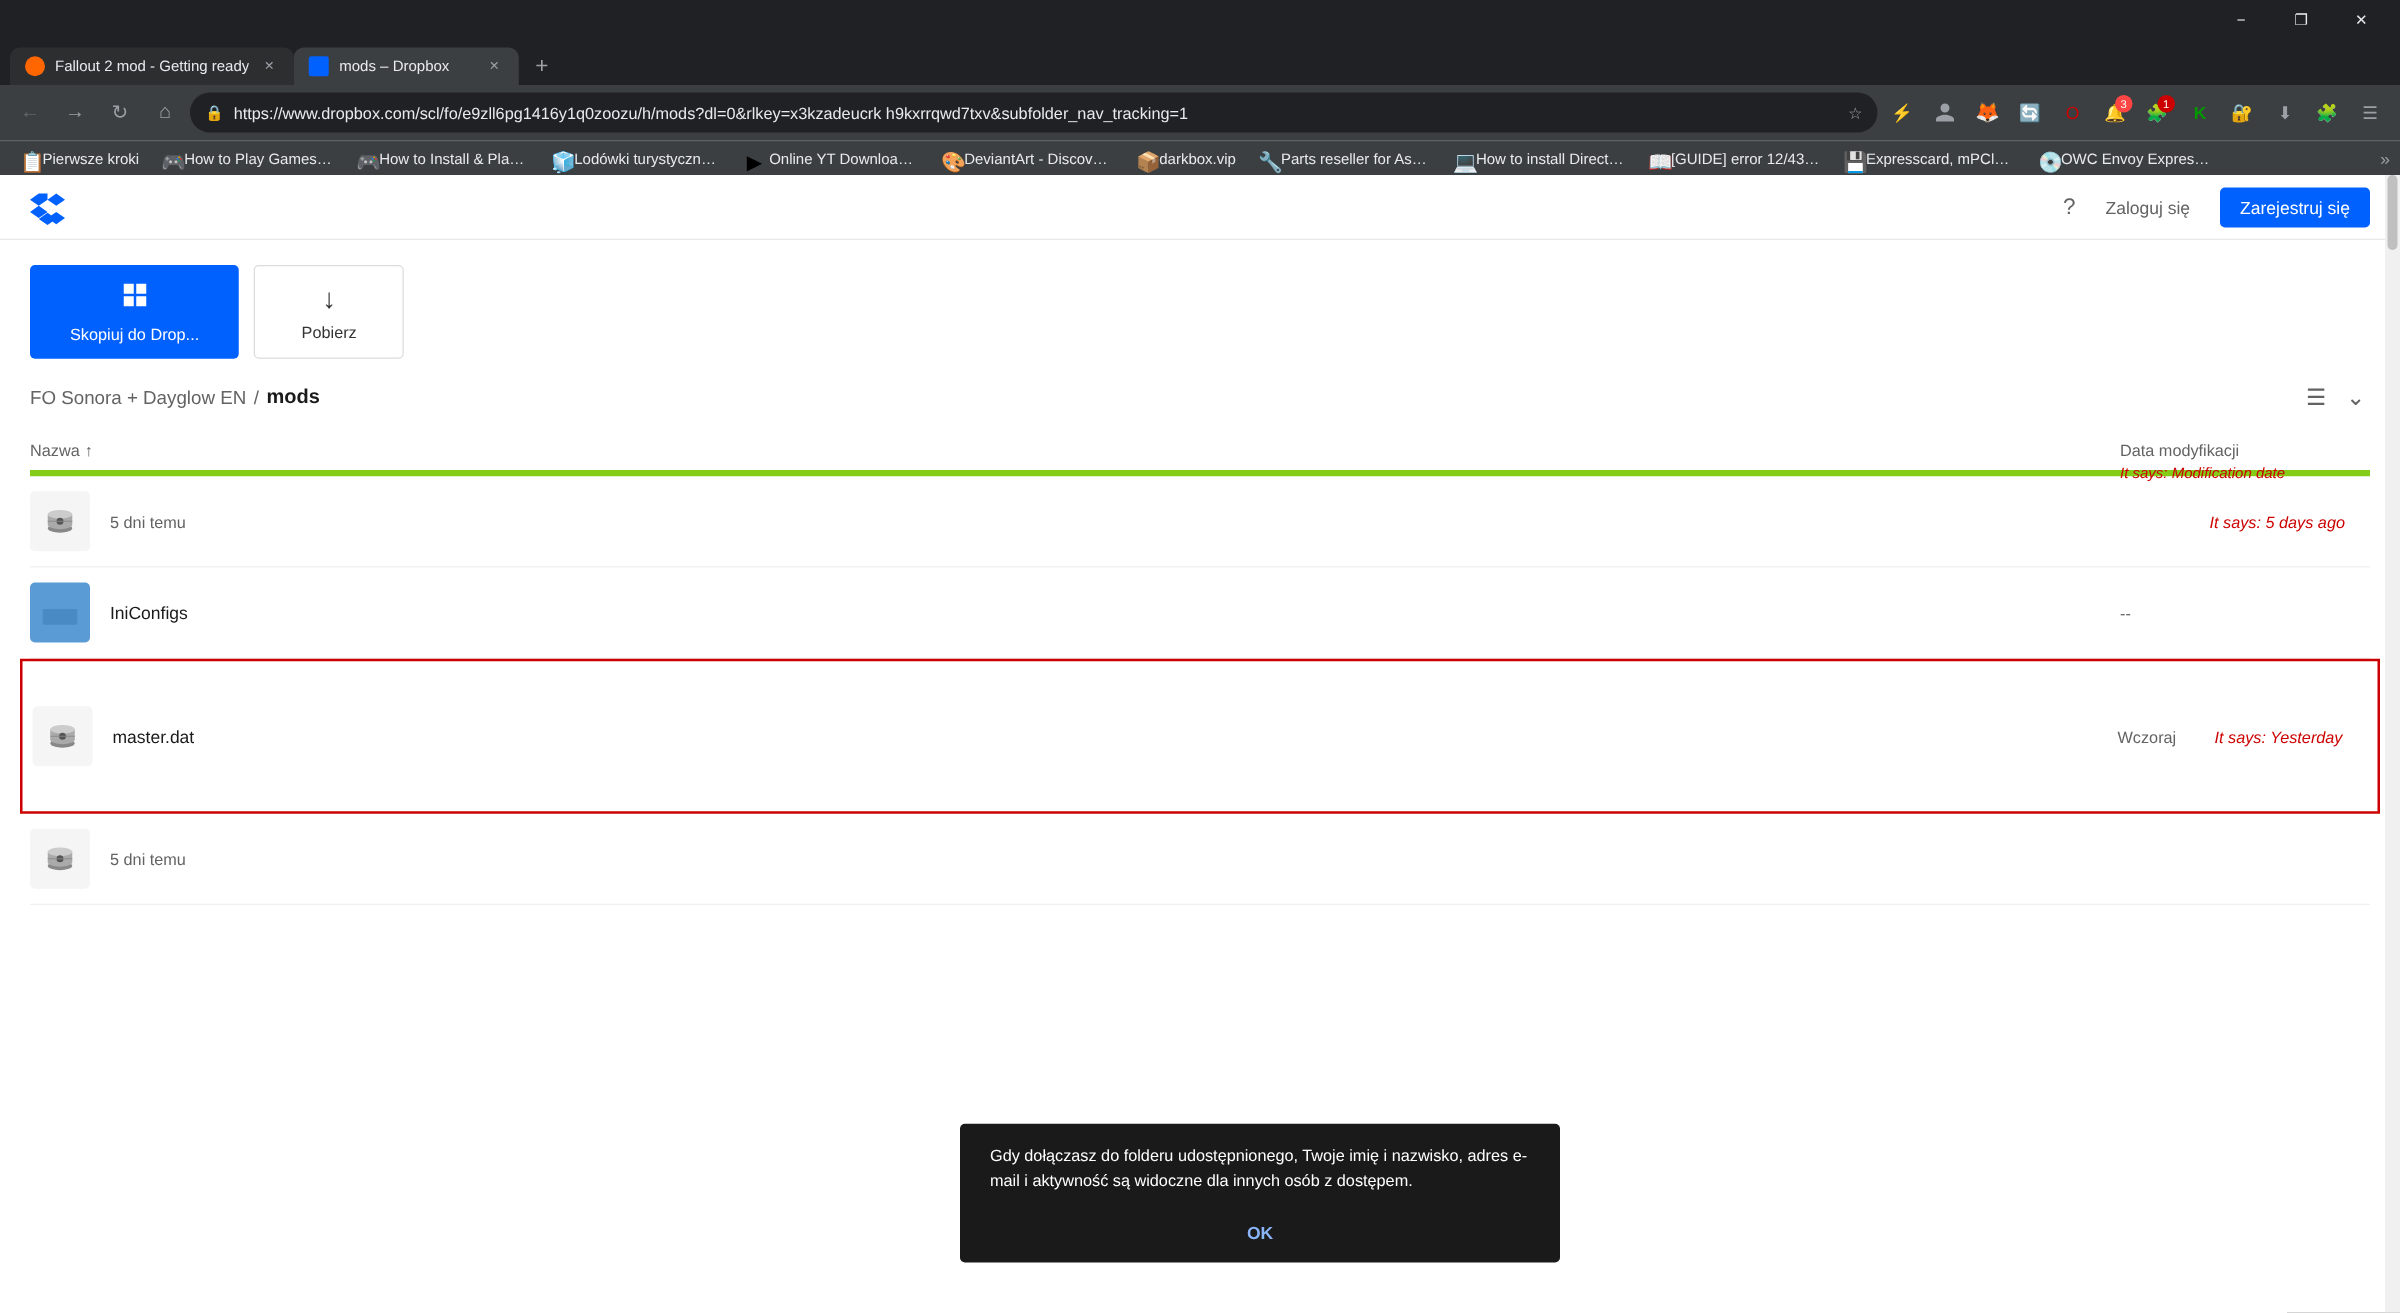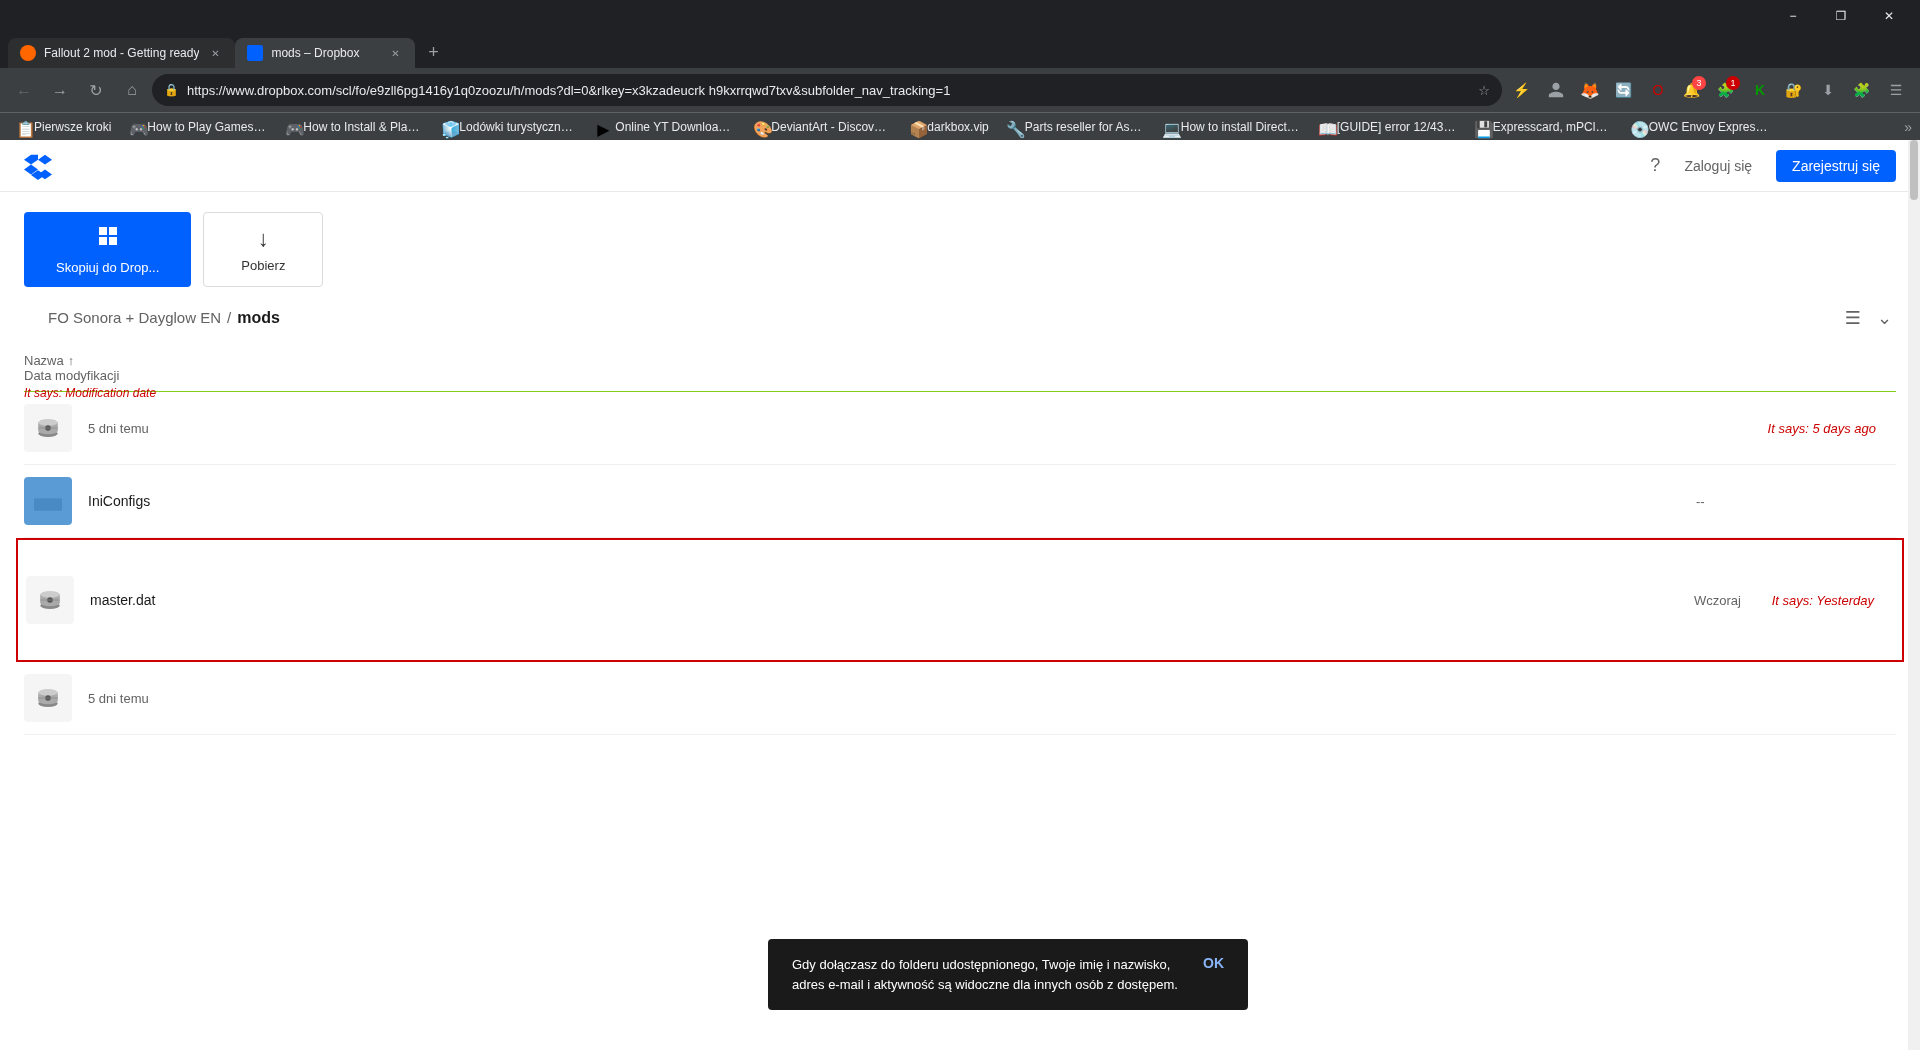--- a/index.html
+++ b/index.html
@@ -58,44 +58,44 @@
     
     .action-area { padding: 20px 24px 16px; display: flex; gap: 12px; }
     .action-btn { display: flex; flex-direction: column; align-items: center; justify-content: center; gap: 6px; padding: 12px 32px; border-radius: 4px; cursor: pointer; min-width: 120px; }
     .action-btn.primary { background: #0061FF; color: #fff; }
     .action-btn.secondary { background: #fff; border: 1px solid #dbdbdb; color: #333; }
     .action-btn-icon { font-size: 22px; }
     .action-btn-label { font-size: 13px; font-weight: 500; }
 
     
     .breadcrumb-area { padding: 0 24px 12px; display: flex; align-items: center; justify-content: space-between; }
-    .breadcrumb { display: flex; gap: 6px; font-size: 15px; color: #636363; margin-left: 24px; }
+    .breadcrumb { display: flex; align-items: center; gap: 6px; font-size: 15px; color: #636363; }
     .breadcrumb-link { color: #636363; cursor: pointer; }
     .breadcrumb-sep { color: #636363; }
     .breadcrumb-current { color: #1a1a1a; font-weight: 600; font-size: 16px; }
     .breadcrumb-controls { display: flex; gap: 8px; align-items: center; }
     .view-btn { color: #636363; font-size: 18px; cursor: pointer; padding: 4px; }
 
     
     .file-list { padding: 0 24px; flex: 1; }
-    .file-list-header { display: flex; padding: 8px 0; border-bottom: 1px solid #84cc16; flex-direction: column; }
+    .file-list-header { display: flex; align-items: center; padding: 8px 0; border-bottom: 5px solid #84cc16; }
     .col-name { flex: 1; font-size: 13px; color: #636363; display: flex; align-items: center; gap: 4px; cursor: pointer; }
     .col-date { width: 200px; font-size: 13px; color: #636363; }
     .file-row { display: flex; align-items: center; padding: 12px 0; border-bottom: 1px solid #f0f0f0; min-height: 64px; position: relative; }
     .file-icon { width: 48px; height: 48px; border-radius: 4px; background: #f5f5f5; display: flex; align-items: center; justify-content: center; margin-right: 16px; flex-shrink: 0; }
     .file-icon.folder { background: #5B9BD5; }
     .file-icon svg { width: 28px; height: 28px; }
     .file-name { flex: 1; font-size: 14px; color: #1a1a1a; }
     .file-date { width: 200px; font-size: 13px; color: #636363; }
 
     
     .annotation-label { position: absolute; right: 20px; color: #cc0000; font-style: italic; font-size: 13px; font-weight: 500; }
 
     
-    .toast { position: absolute; bottom: 40px; left: 50%; transform: translateX(-40%); background: #1a1a1a; color: #fff; padding: 16px 24px; border-radius: 4px; font-size: 13px; max-width: 480px; display: flex; align-items: flex-start; gap: 8px; z-index: 100; }
+    .toast { position: absolute; bottom: 40px; left: 50%; transform: translateX(-40%); background: #1a1a1a; color: #fff; padding: 16px 24px; border-radius: 4px; font-size: 13px; max-width: 480px; display: flex; align-items: center; gap: 24px; z-index: 100; flex-direction: column; }
     .toast-text { flex: 1; line-height: 1.5; }
     .toast-ok { color: #8ab4f8; font-weight: 600; font-size: 14px; cursor: pointer; }
 
     
     .scrollbar-track { position: absolute; right: 0; top: 0; width: 12px; height: 100%; background: #f0f0f0; }
     .scrollbar-thumb { position: absolute; right: 2px; top: 0; width: 8px; height: 60px; background: #c0c0c0; border-radius: 4px; }
   </style>
 </head>
 <body>
 

